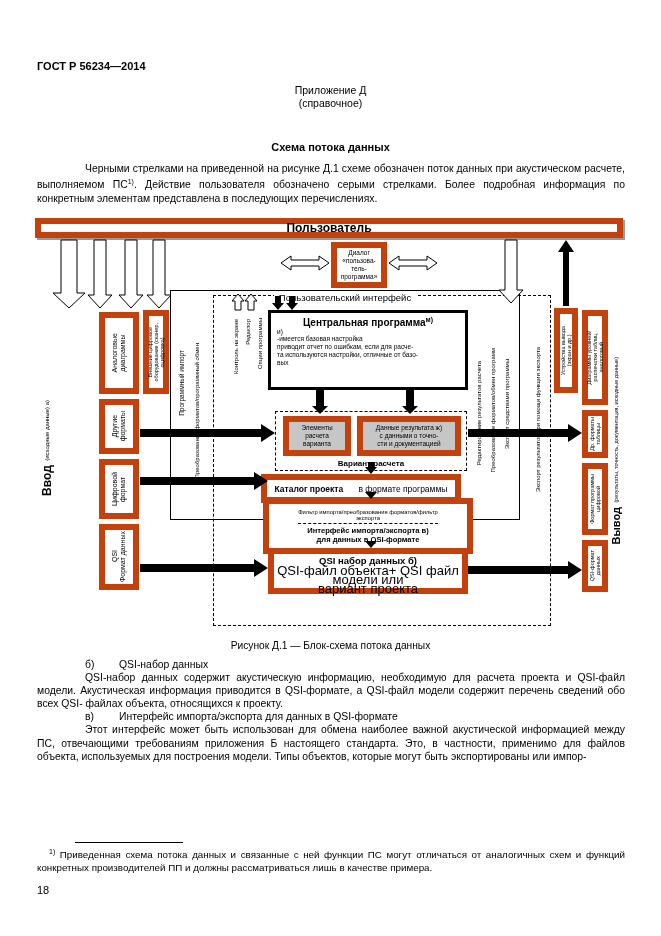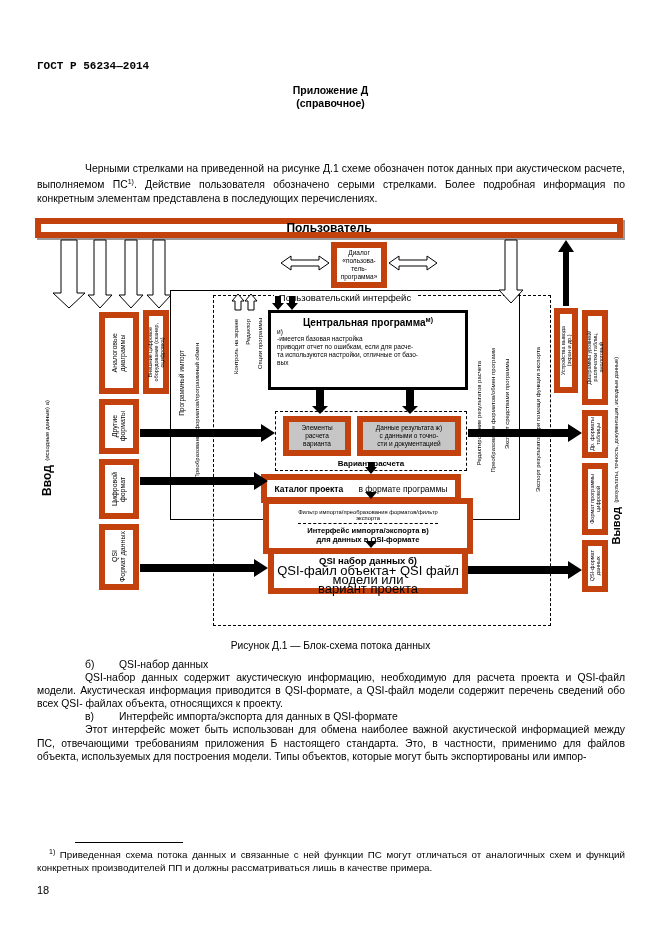--- a/index.html
+++ b/index.html
@@ -1,20 +1,20 @@
 <!DOCTYPE html>
 <html><head>
 <meta charset="utf-8">
 <style>
   html,body{margin:0;padding:0;width:661px;height:936px;background:#fff;overflow:hidden;
     font-family:"Liberation Sans",sans-serif;color:#000;}
   .page{position:absolute;inset:0;background:#fff;}
-  .gost-header{position:absolute;left:37px;top:60px;font-size:11px;font-weight:bold;font-family:Liberation Mono, monospace;}
+  .gost-header{position:absolute;left:37px;top:60px;font-size:11px;font-weight:bold;}
   .centered{position:absolute;left:0;width:661px;text-align:center;}
-  .appendix{top:84px;font-size:10.5px;font-weight:bold;line-height:13px;white-space:pre-line;}
+  .appendix{top:84px;font-size:10.5px;font-weight:normal;line-height:13px;white-space:pre-line;}
   .section-title{top:141px;font-size:11px;font-weight:bold;}
   .intro{position:absolute;left:37px;width:588px;top:162px;font-size:10.4px;line-height:13.2px;
     text-align:justify;text-indent:48px;margin:0;}
   sup{font-size:7px;}
   
   .diagram{position:absolute;left:35px;top:218px;width:590px;height:415px;}
   .box{position:absolute;border:6px solid #c2410c;background:#fff;box-sizing:border-box;
     display:flex;align-items:center;justify-content:center;text-align:center;z-index:2;}
   .nob{border:none;background:transparent;}
   .frame{position:absolute;border:1px solid #000;background:transparent;box-sizing:border-box;z-index:1;}
@@ -53,20 +53,21 @@
   svg.arrows{position:absolute;left:0;top:0;z-index:6;pointer-events:none;}
 </style>
 </head>
 <body>
 
 <div class="page">
 
   <div class="gost-header">ГОСТ Р 56234—2014</div>
   <div class="centered appendix">Приложение Д
 (справочное)</div>
+  <div class="centered section-title">Схема потока данных</div>
 
   <p class="intro"><span>Черными стрелками на приведенной на рисунке Д.1 схеме обозначен поток данных при акустическом расчете, выполняемом ПС</span><sup>1)</sup><span>. Действие пользователя обозначено серыми стрелками. Более подробная информация по конкретным элементам представлена в последующих перечислениях.</span></p>
 
   <div class="diagram">
 
     <div class="frame" style="left:135px;top:72px;width:350px;height:230px;"></div>
     <div class="frame dashedframe" style="left:178px;top:77px;width:338px;height:331px;"></div>
     <div class="ui-title"><span>Пользовательский интерфейс</span></div>
 
     <div class="box user-bar">Пользователь</div>

